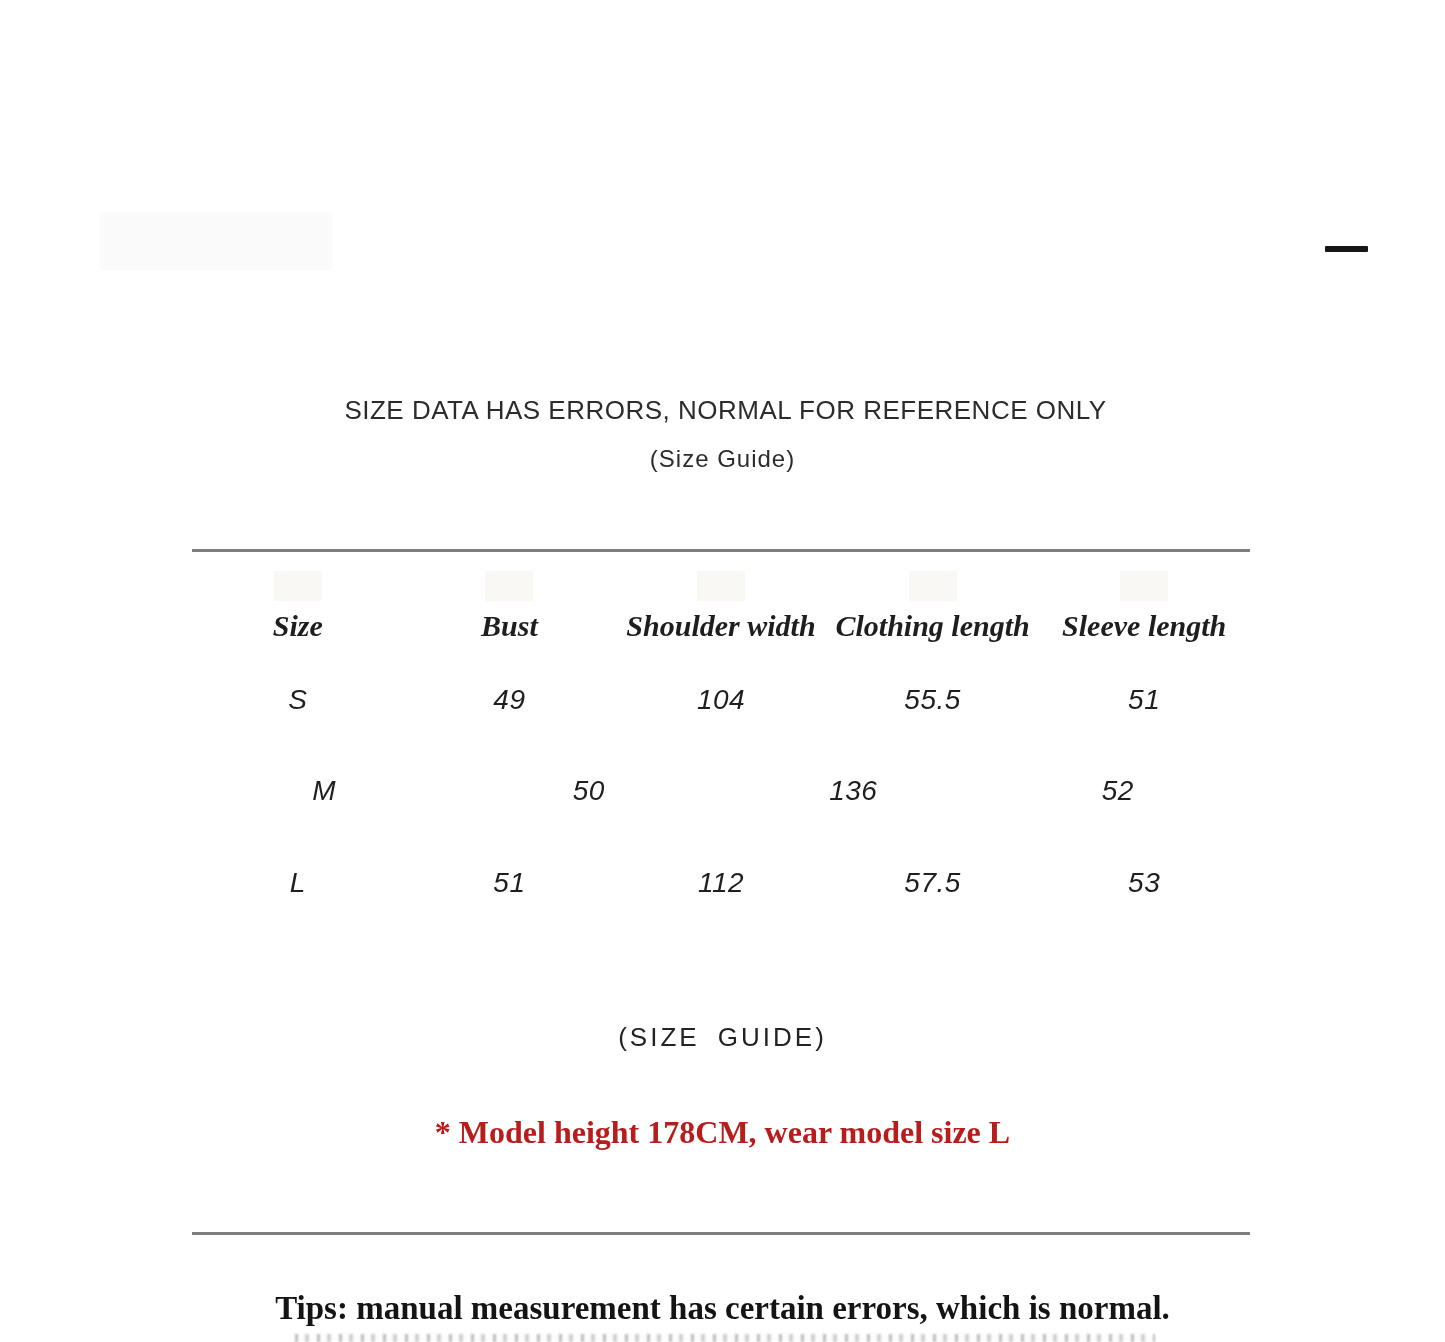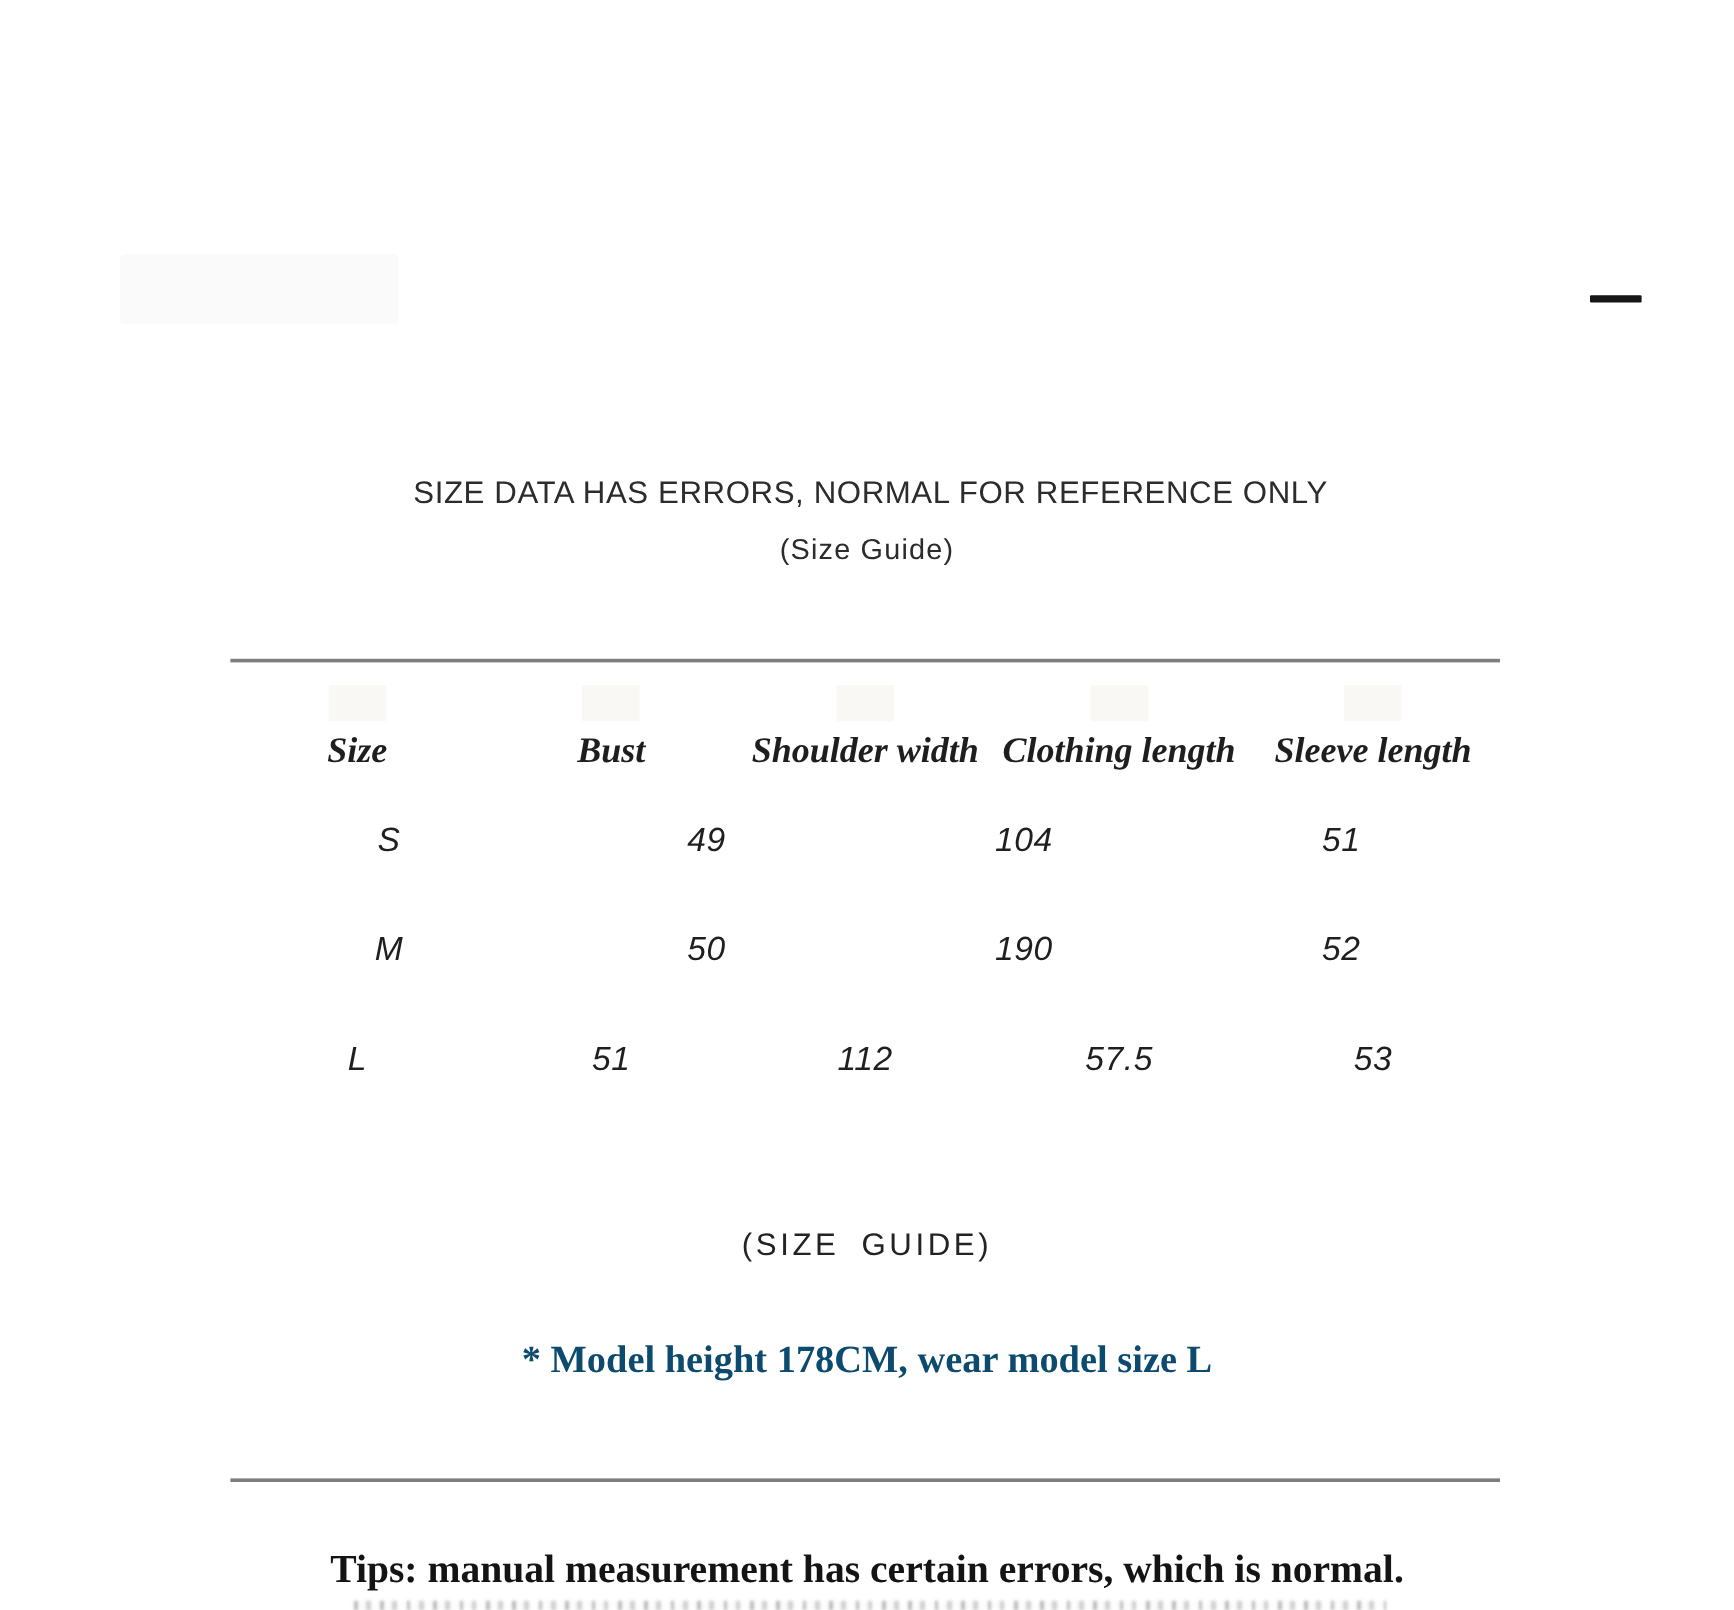--- a/index.html
+++ b/index.html
@@ -142,21 +142,21 @@
 
   .model-note {
     position: absolute;
     top: 1110px;
     left: 0;
     width: 100%;
     text-align: center;
     font-family: "Liberation Serif", serif;
     font-weight: 700;
     font-size: 32px;
-    color: #0c4a6e;
+    color: #b91c1c;
     line-height: 44px;
   }
 
   .tips {
     position: absolute;
     top: 1286px;
     left: 0;
     width: 100%;
     text-align: center;
     font-family: "Liberation Serif", serif;
@@ -221,27 +221,28 @@
       <div>Bust</div>
       <div>Shoulder width</div>
       <div>Clothing length</div>
       <div>Sleeve length</div>
     </div>
 
     <div class="trow data-row trow-s">
       <div>S</div>
       <div>49</div>
       <div>104</div>
+      <div>55.5</div>
       <div>51</div>
     </div>
 
     <div class="trow data-row trow-m">
       <div>M</div>
       <div>50</div>
-      <div>190</div>
+      <div>136</div>
       <div>52</div>
     </div>
 
     <div class="trow data-row trow-l">
       <div>L</div>
       <div>51</div>
       <div>112</div>
       <div>57.5</div>
       <div>53</div>
     </div>

